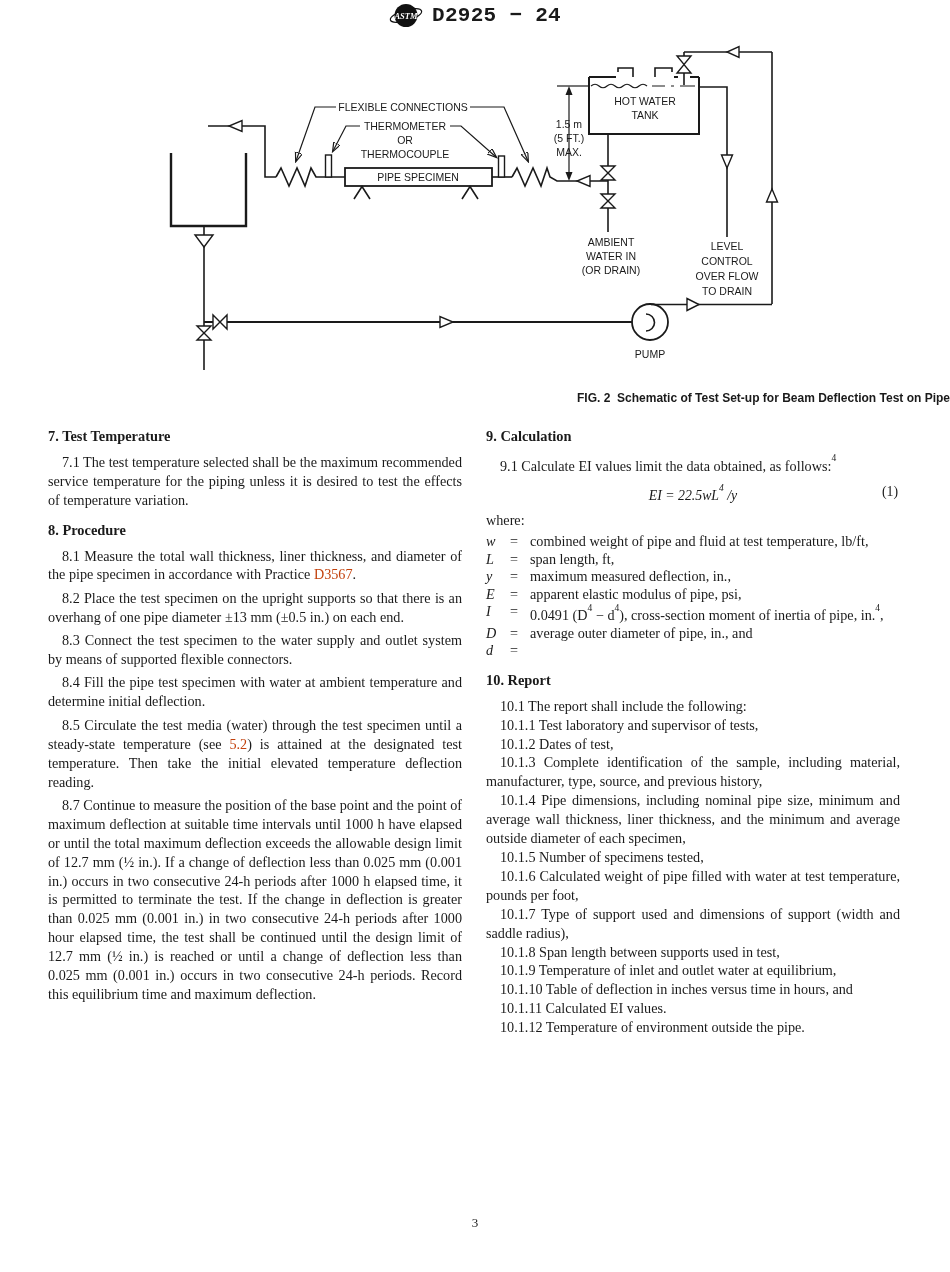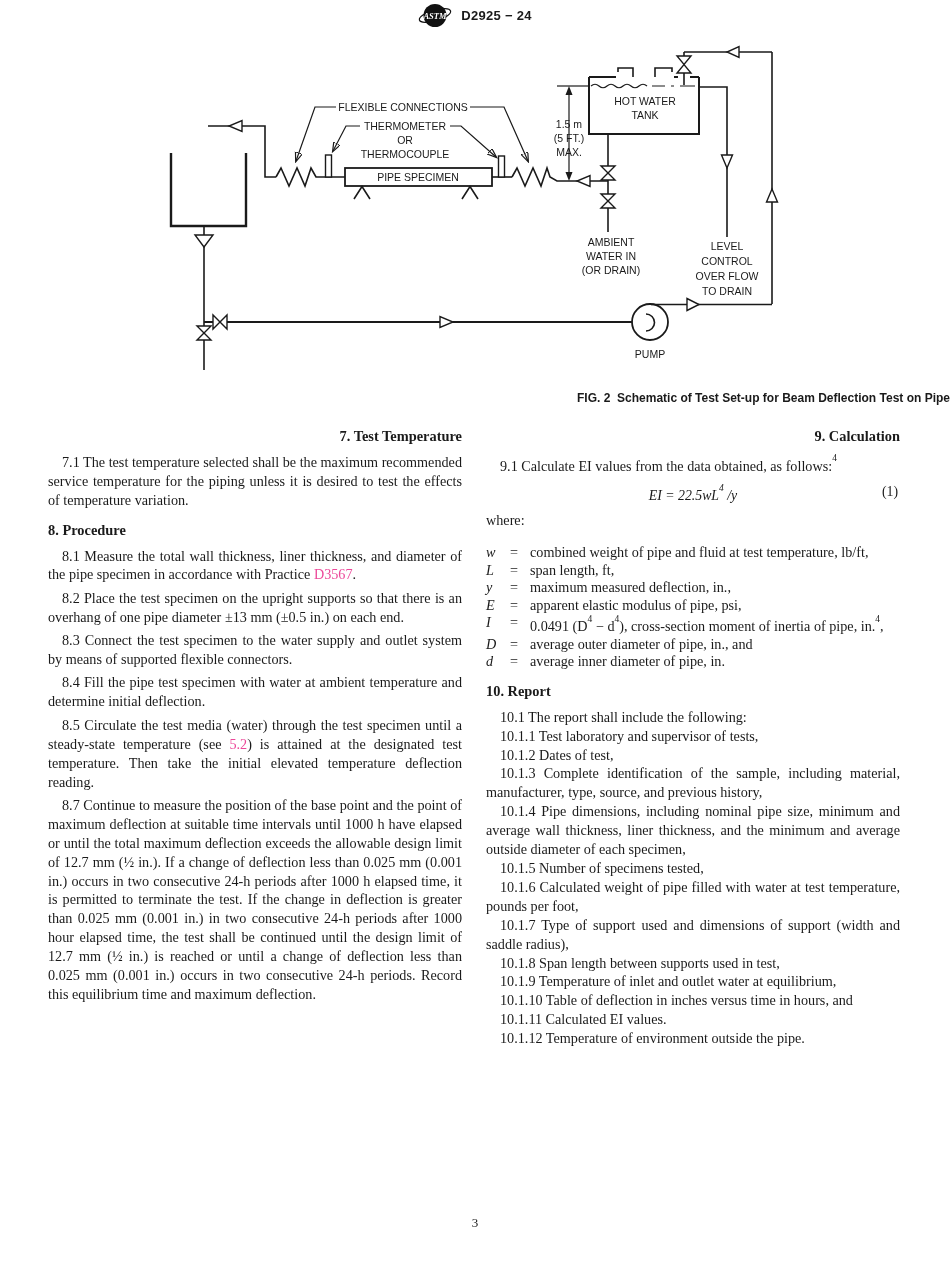--- a/index.html
+++ b/index.html
@@ -3,43 +3,43 @@
 <meta charset="utf-8">
 <style>
   html,body { margin:0; padding:0; background:#e8e8e8; }
   .page {
     position:relative; width:950px; height:1272px; margin:0 auto;
     background:#ffffff; overflow:hidden;
     font-family:"Liberation Serif", serif; color:#1a1a1a;
   }
   
   .hdr { display:flex; justify-content:center; align-items:center; gap:9px; }
-  .doc-code { font-family:Liberation Sans, sans-serif; font-weight:bold; font-size:13px; letter-spacing:.3px; }
+  .doc-code { font-family:Liberation Mono, monospace; font-weight:bold; font-size:21px; letter-spacing:.3px; }
   
   .fig { margin-top:6px; }
   .fig svg { display:block; }
   .fig-caption {
     text-align:right; font-family:Liberation Sans, sans-serif;
     font-weight:bold; font-size:12px; margin-top:14px; white-space:pre-wrap;
   }
   
   .cols { display:flex; gap:24px; margin:22px 48px 0 48px; }
   .col { width:414px; font-size:14.2px; line-height:18.9px; text-align:justify; }
   h3.sec { font-size:14.4px; margin:11px 0 7px 0; text-align:left; }
-  h3.sec:first-child { margin-top:0;text-align:right; }
+  h3.sec:first-child { margin-top:0; }
   p.para { margin:4.5px 0; text-indent:14px; }
   p.item { margin:0; text-indent:14px; }
-  a.ref { color:#ec4899; text-decoration:none; cursor:pointer; }
+  a.ref { color:#c2410c; text-decoration:none; cursor:pointer; }
   sup.fn { font-size:9.5px; position:relative; top:-0.38em; }
   .it { }
   
   .eq-row { position:relative; text-align:center; margin:7px 0 5px 0; font-size:13.8px; }
   .eq-main { font-style:italic; }
   .eq-num { position:absolute; right:2px; top:0; font-style:normal; }
-  .where-label { margin:3px 0 14px 0; }
+  .where-label { margin:3px 0 3px 0; }
   .wrow { display:grid; grid-template-columns:24px 20px auto; line-height:17.6px; text-align:left; }
   .wterm { font-style:italic; }
   
   .footnote { margin-top:16px; }
   .fn-rule { width:106px; border-top:1.2px solid #1a1a1a; margin-bottom:7px; }
   .fn-text { font-size:11.8px; line-height:15.5px; text-align:justify; text-indent:14px; }
   .pageno { position:absolute; left:0; top:1215px; width:100%; text-align:center; font-size:13px; }
   
   .sch path, .sch polyline { stroke:#1a1a1a; fill:none; }
   .sch text { font-family:"Liberation Sans", sans-serif; font-size:10.5px; fill:#1a1a1a; text-anchor:middle; }
@@ -161,21 +161,21 @@
       <p class="para"><span>8.1 Measure the total wall thickness, liner thickness, and diameter of the pipe specimen in accordance with Practice </span><a class="ref">D3567</a><span>.</span></p>
       <p class="para">8.2 Place the test specimen on the upright supports so that there is an overhang of one pipe diameter ±13 mm (±0.5 in.) on each end.</p>
       <p class="para">8.3 Connect the test specimen to the water supply and outlet system by means of supported flexible connectors.</p>
       <p class="para">8.4 Fill the pipe test specimen with water at ambient temperature and determine initial deflection.</p>
       <p class="para"><span>8.5 Circulate the test media (water) through the test specimen until a steady-state temperature (see </span><a class="ref">5.2</a><span>) is attained at the designated test temperature. Then take the initial elevated temperature deflection reading.</span></p>
       <p class="para">8.7 Continue to measure the position of the base point and the point of maximum deflection at suitable time intervals until 1000 h have elapsed or until the total maximum deflection exceeds the allowable design limit of 12.7 mm (½ in.). If a change of deflection less than 0.025 mm (0.001 in.) occurs in two consecutive 24-h periods after 1000 h elapsed time, it is permitted to terminate the test. If the change in deflection is greater than 0.025 mm (0.001 in.) in two consecutive 24-h periods after 1000 hour elapsed time, the test shall be continued until the design limit of 12.7 mm (½ in.) is reached or until a change of deflection less than 0.025 mm (0.001 in.) occurs in two consecutive 24-h periods. Record this equilibrium time and maximum deflection.</p>
     </div>
 
     <div class="col">
       <h3 class="sec">9. Calculation</h3>
-      <p class="para"><span>9.1 Calculate </span><span class="it">EI</span><span> values from the data obtained, as follows:</span><sup class="fn">4</sup></p>
+      <p class="para"><span>9.1 Calculate </span><span class="it">EI</span><span> values limit the data obtained, as follows:</span><sup class="fn">4</sup></p>
 
       <div class="eq-row">
         <span class="eq-main"><span>EI = 22.5wL</span><sup class="fn">4</sup><span> /y</span></span>
         <span class="eq-num">(1)</span>
       </div>
 
       <p class="where-label">where:</p>
       <div class="where">
         <div class="wrow">
             <span class="wterm">w</span>
@@ -203,21 +203,20 @@
             <span><span>0.0491 (</span><span class="it">D</span><sup class="fn">4</sup><span> − </span><span class="it">d</span><sup class="fn">4</sup><span>), cross-section moment of inertia of pipe, in.</span><sup class="fn">4</sup><span>,</span></span>
           </div>
         <div class="wrow">
             <span class="wterm">D</span>
             <span>=</span>
             <span>average outer diameter of pipe, in., and</span>
           </div>
         <div class="wrow">
             <span class="wterm">d</span>
             <span>=</span>
-            <span>average inner diameter of pipe, in.</span>
           </div>
       </div>
 
       <h3 class="sec">10. Report</h3>
       <p class="item">10.1 The report shall include the following:</p>
       <p class="item">10.1.1 Test laboratory and supervisor of tests,</p>
       <p class="item">10.1.2 Dates of test,</p>
       <p class="item">10.1.3 Complete identification of the sample, including material, manufacturer, type, source, and previous history,</p>
       <p class="item">10.1.4 Pipe dimensions, including nominal pipe size, minimum and average wall thickness, liner thickness, and the minimum and average outside diameter of each specimen,</p>
       <p class="item">10.1.5 Number of specimens tested,</p>

